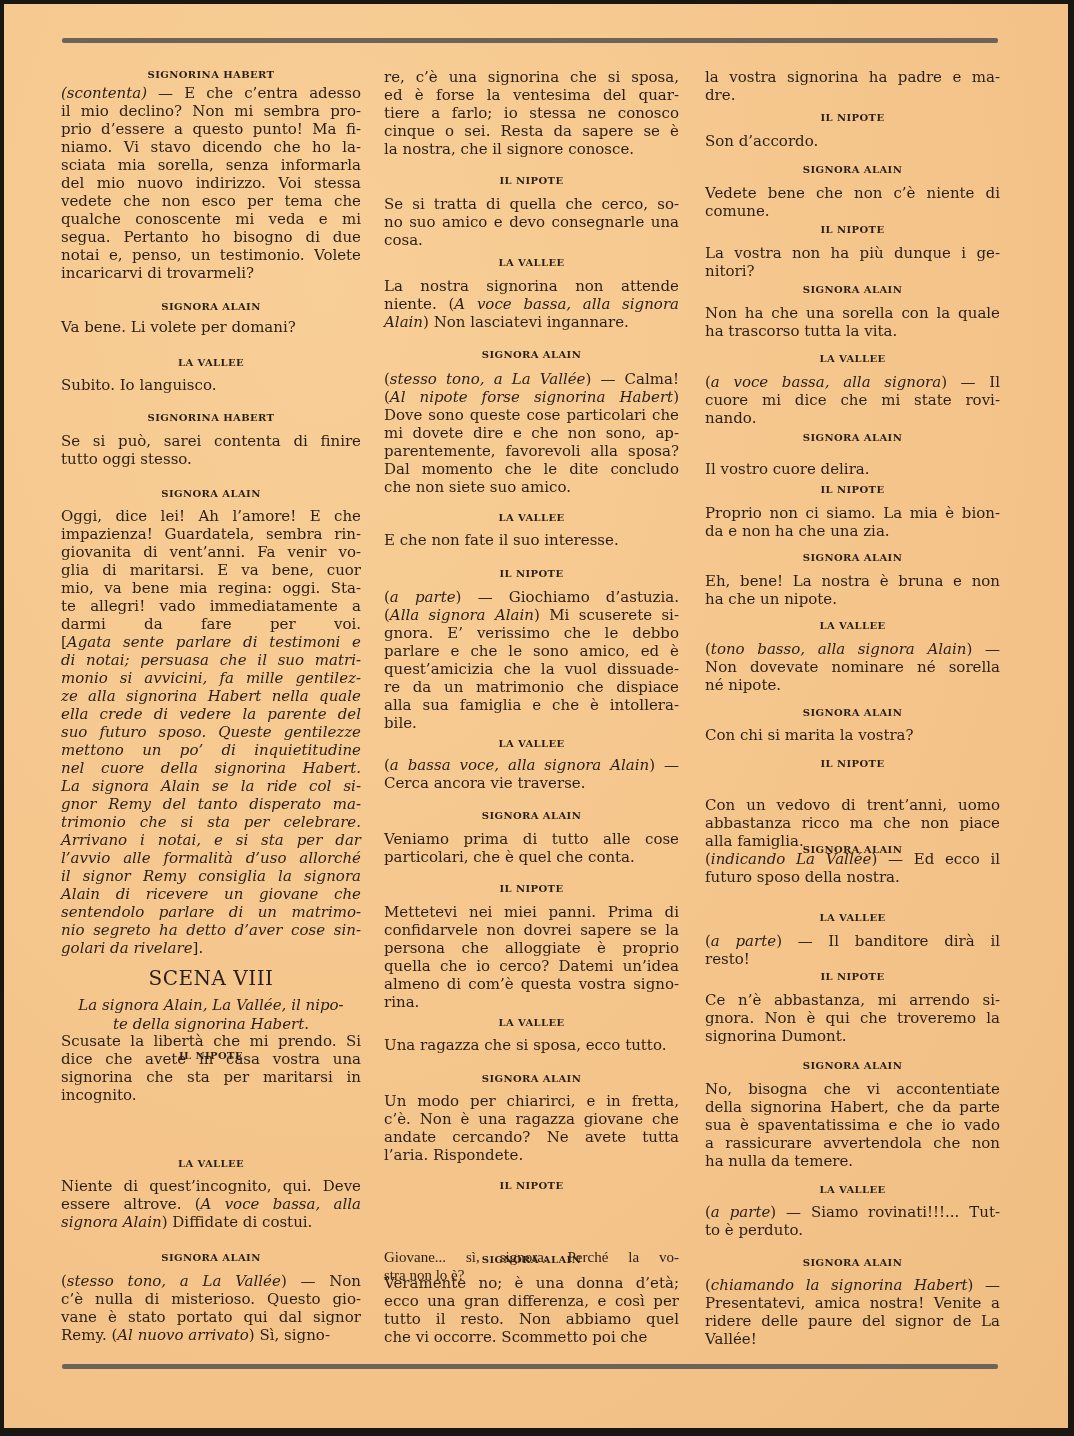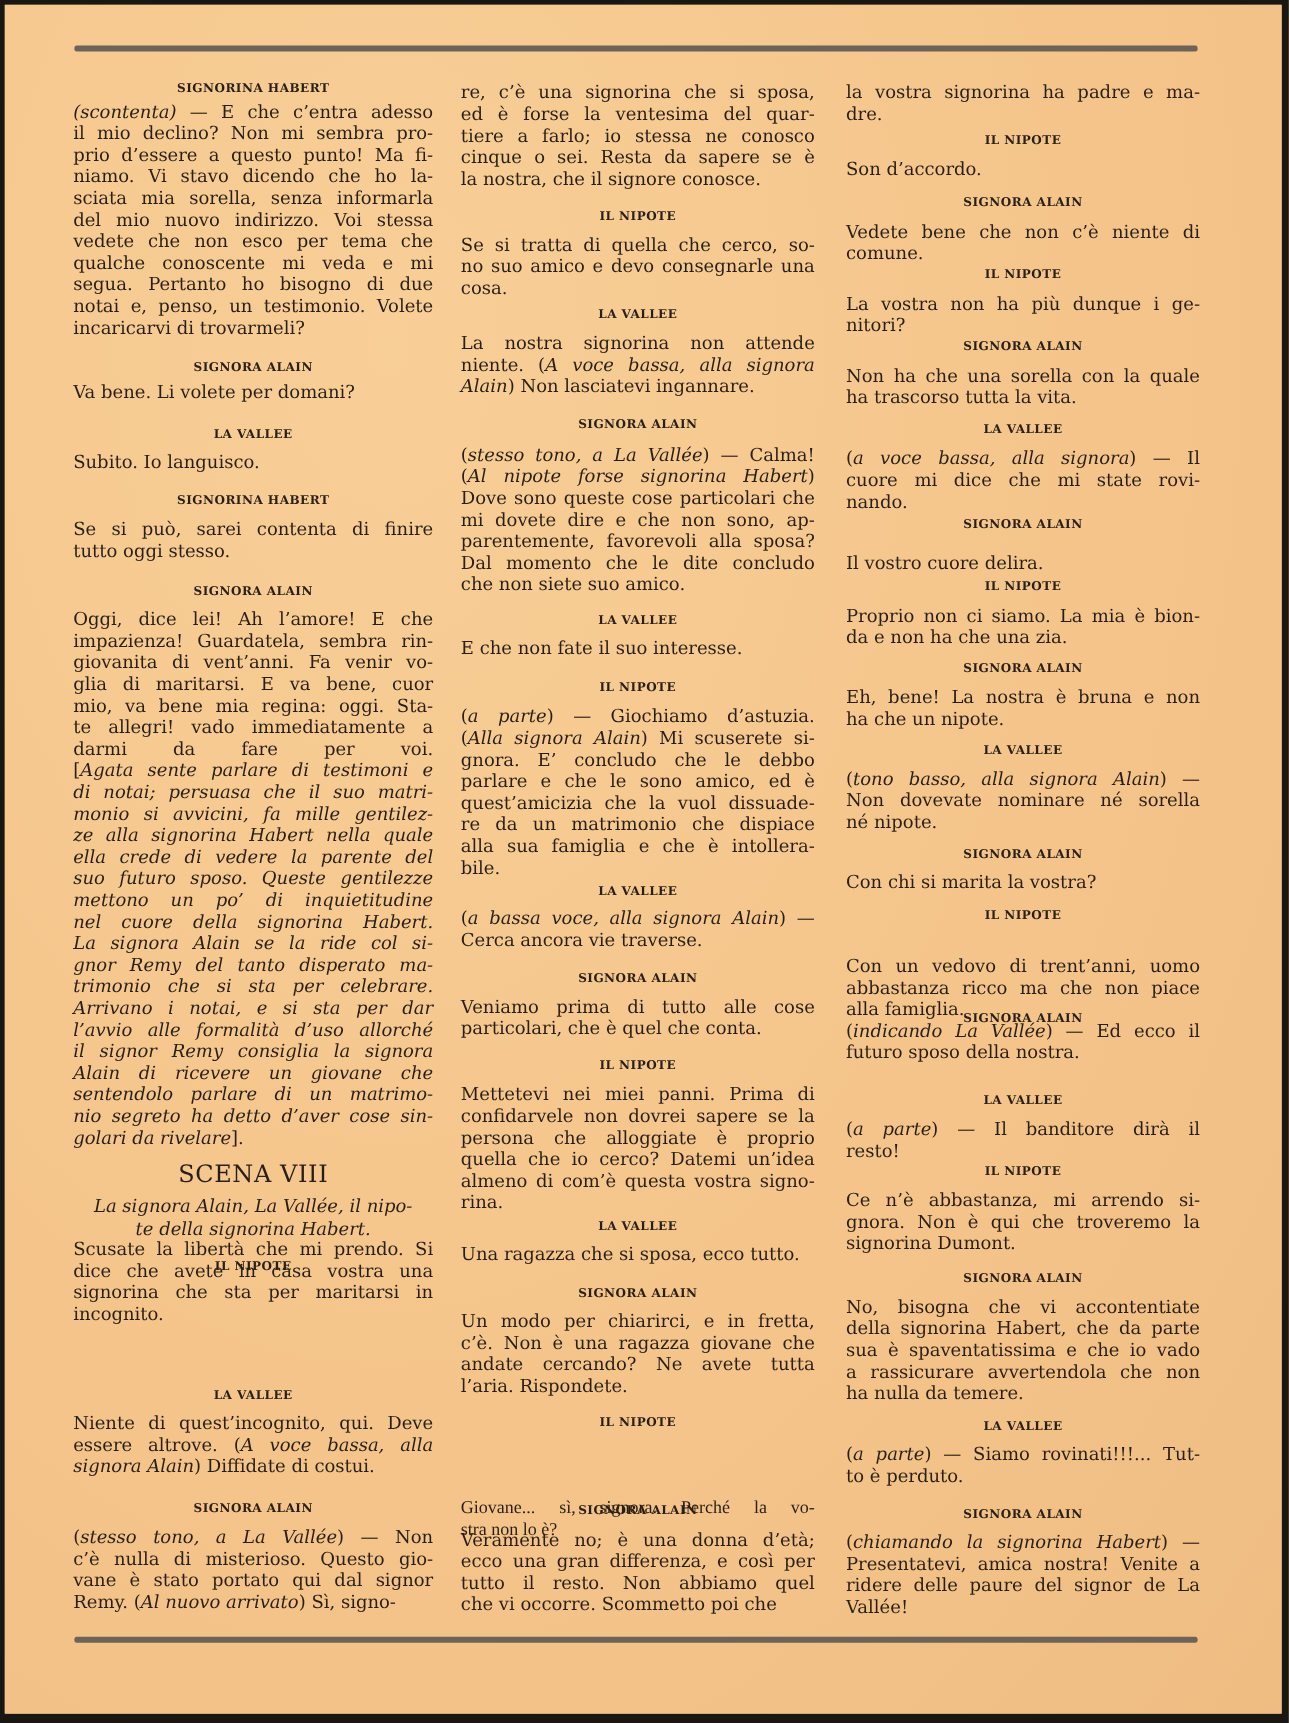--- a/index.html
+++ b/index.html
@@ -158,21 +158,21 @@
         <div class="line last"><span>che non siete suo amico.</span></div>
       </div>
       <div class="blk speaker" style="top: 505px;">LA VALLEE</div>
       <div class="blk" style="top: 527px;">
         <div class="line last"><span>E che non fate il suo interesse.</span></div>
       </div>
       <div class="blk speaker" style="top: 561px;">IL NIPOTE</div>
       <div class="blk" style="top: 584px;">
         <div class="line"><span>(</span><span class="it">a parte</span><span>) — Giochiamo d’astuzia.</span></div>
         <div class="line"><span>(</span><span class="it">Alla signora Alain</span><span>) Mi scuserete si-</span></div>
-        <div class="line"><span>gnora. E’ concludo che le debbo</span></div>
+        <div class="line"><span>gnora. E’ verissimo che le debbo</span></div>
         <div class="line"><span>parlare e che le sono amico, ed è</span></div>
         <div class="line"><span>quest’amicizia che la vuol dissuade-</span></div>
         <div class="line"><span>re da un matrimonio che dispiace</span></div>
         <div class="line"><span>alla sua famiglia e che è intollera-</span></div>
         <div class="line last"><span>bile.</span></div>
       </div>
       <div class="blk speaker" style="top: 731px;">LA VALLEE</div>
       <div class="blk" style="top: 752px;">
         <div class="line"><span>(</span><span class="it">a bassa voce, alla signora Alain</span><span>) —</span></div>
         <div class="line last"><span>Cerca ancora vie traverse.</span></div>

